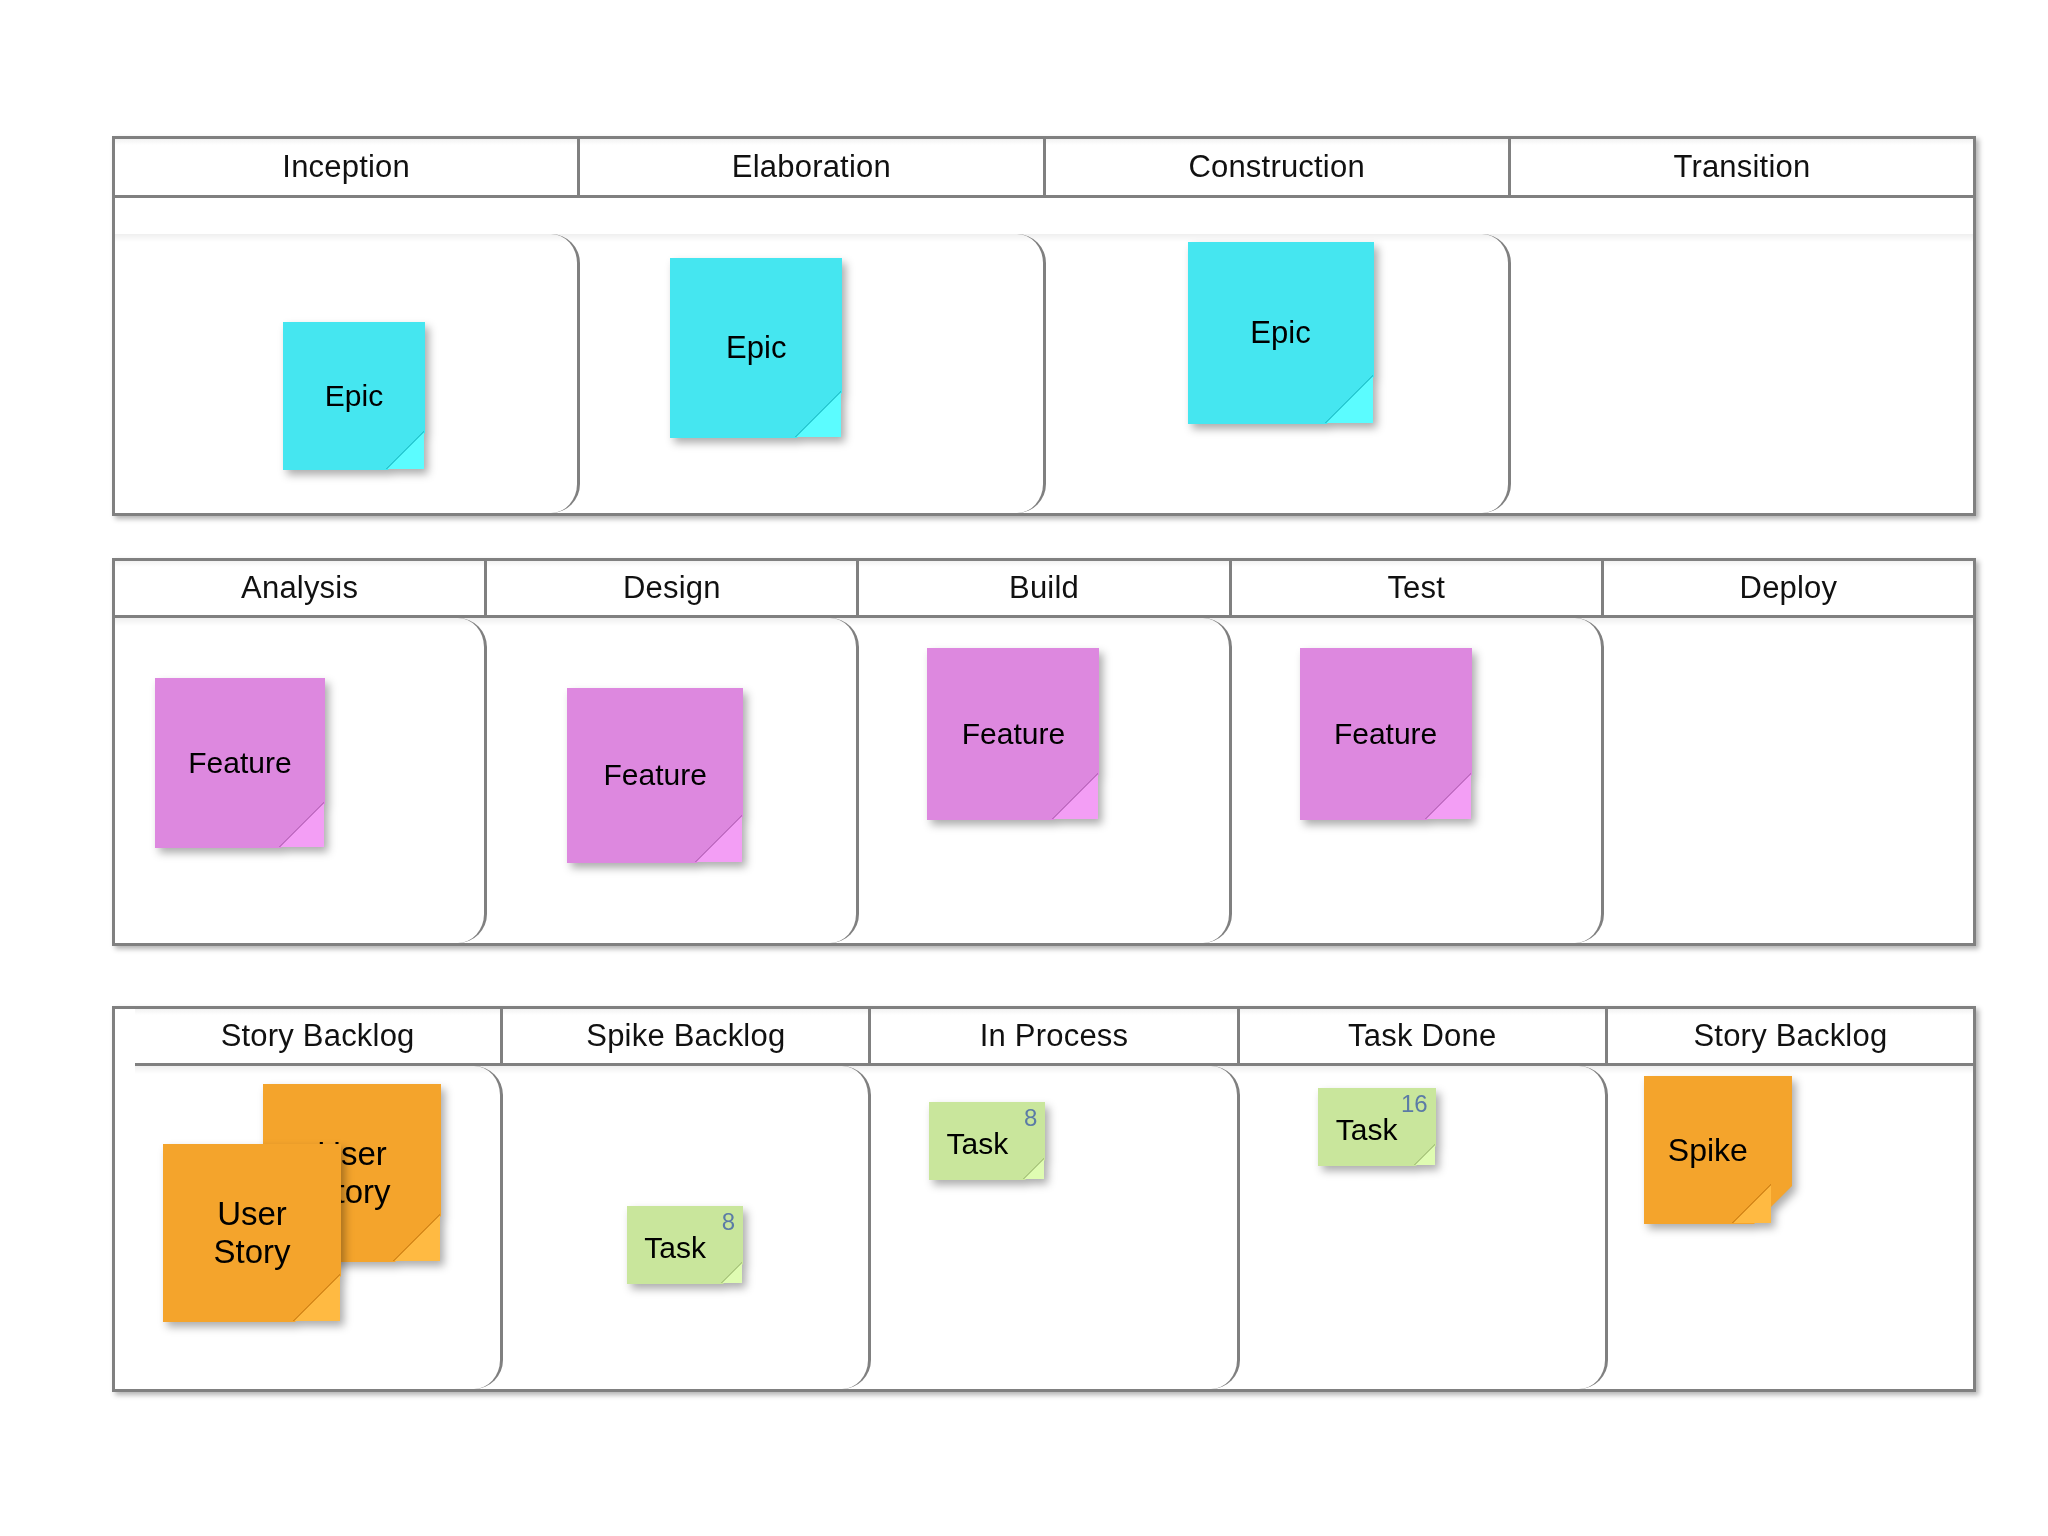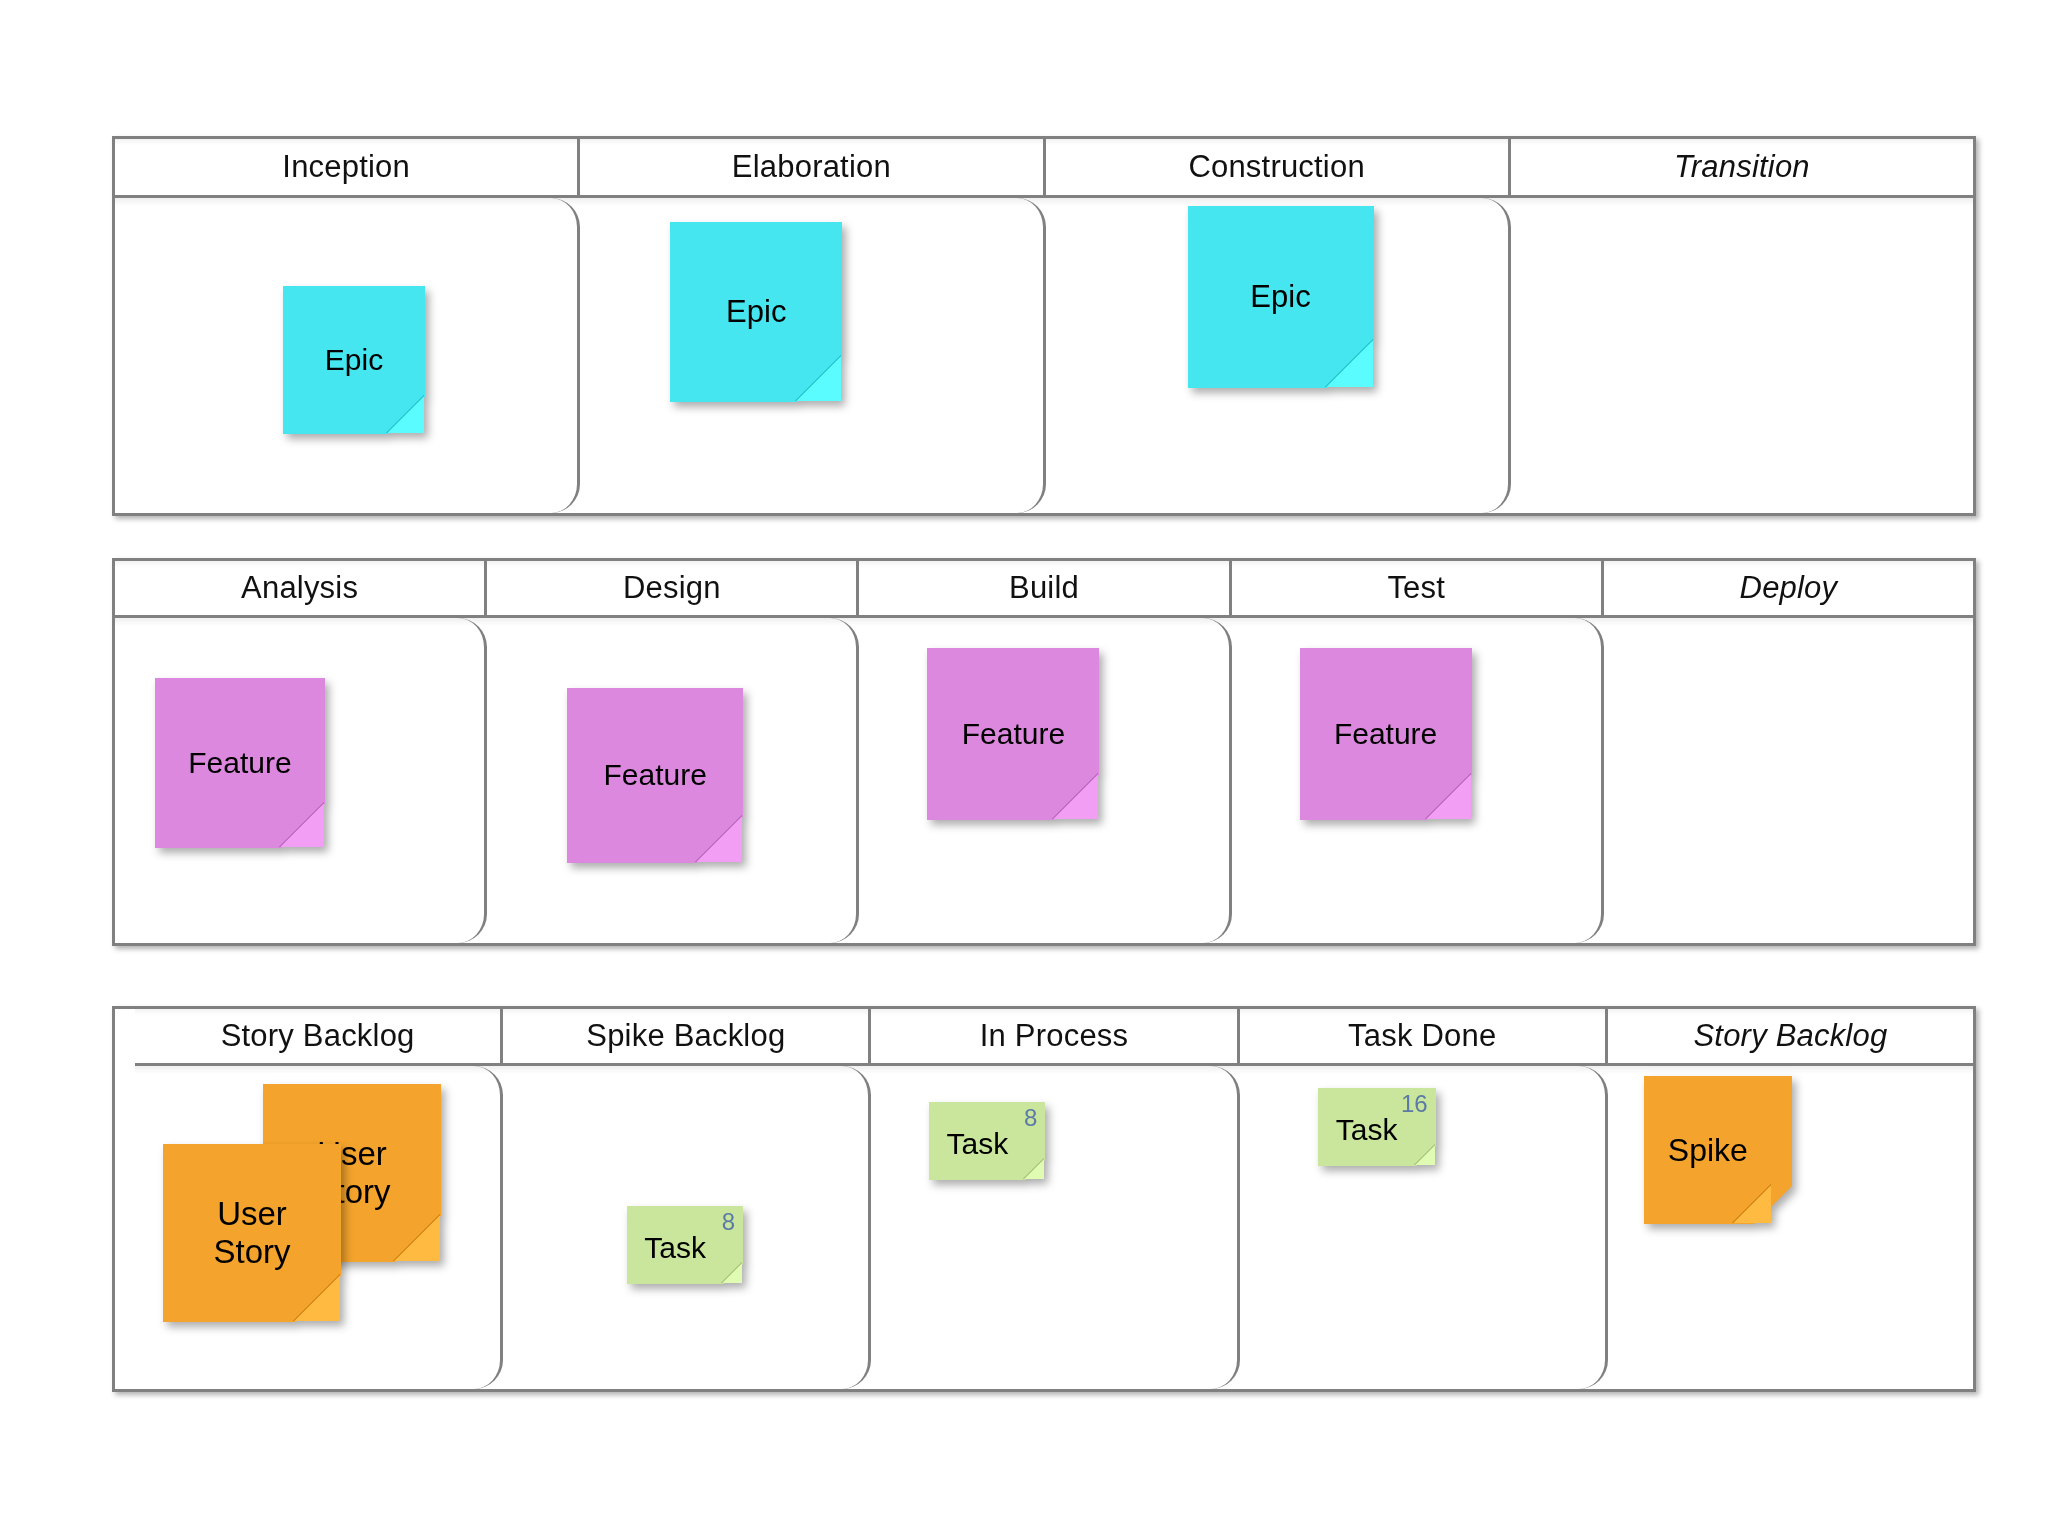--- a/index.html
+++ b/index.html
@@ -50,21 +50,21 @@
     display: flex;
     align-items: center;
     justify-content: center;
     border-right: 3px solid #808080;
     box-sizing: border-box;
     font-size: 31px;
     color: #111111;
     letter-spacing: 0.2px;
     white-space: nowrap;
   }
-  .hcell:last-child { border-right: none; font-style: italic; }
+  .hcell:last-child { border-right: none; }
 
   .lcell {
     flex: 1 1 0;
     position: relative;
     border-right: 3px solid #808080;
     box-sizing: border-box;
     border-radius: 29px;
   }
   .lcell:last-child { border-right: none; }
 
@@ -106,21 +106,21 @@
     color: #5b7ba6;
     font-size: 24px;
   }
 
   
 </style>
 </head>
 <body>
 
 <div id="board">
-    <div class="row" style="left: 112px; top: 136px; width: 1864px; height: 380px;">
+    <div class="row" style="left: 112px; top: 136px; width: 1864px; height: 380px; gap: 36px;">
       <div class="header-strip" style="height: 56px;">
         <div class="hcell">Inception</div>
         <div class="hcell">Elaboration</div>
         <div class="hcell">Construction</div>
         <div class="hcell">Transition</div>
       </div>
       <div class="lane-strip">
         <div class="lcell">
           <div class="note note-epic" style="left: 168px; top: 88px; width: 142px; height: 148px; font-size: 30px;">
             <svg class="sheet" width="142" height="148" viewBox="0 0 142 148">

